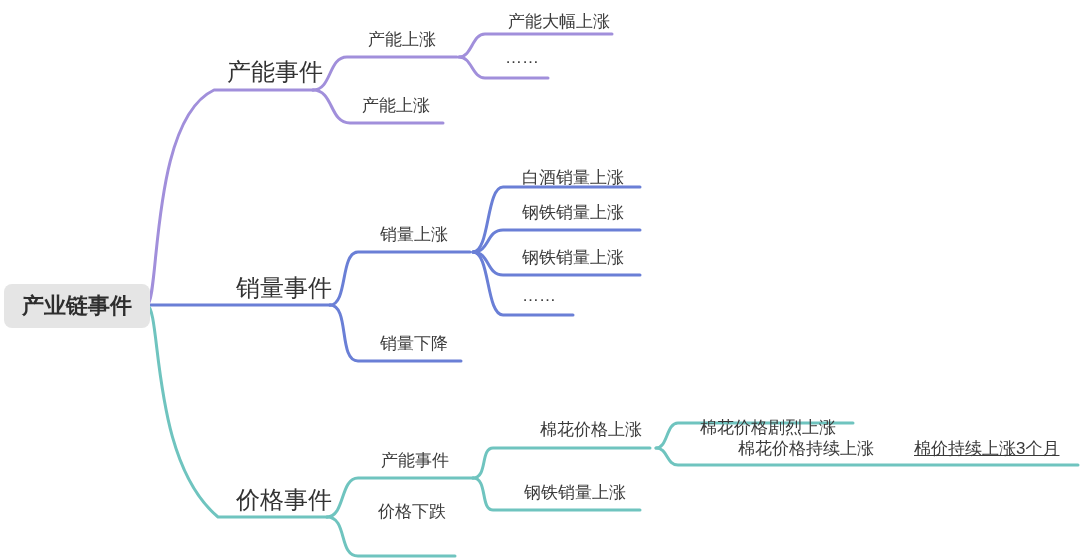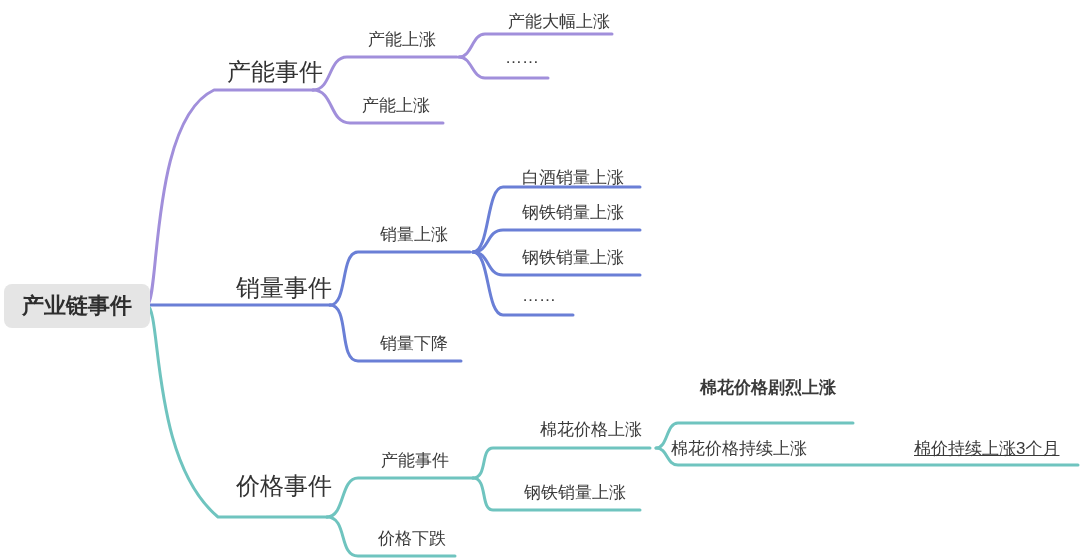--- a/index.html
+++ b/index.html
@@ -62,20 +62,20 @@
 <div class="node" style="left:362px;top:96px;">产能上涨</div>
 
 <div class="node branch-label" style="left:236px;top:278px;">销量事件</div>
 <div class="node" style="left:380px;top:225px;">销量上涨</div>
 <div class="node" style="left:522px;top:168px;">白酒销量上涨</div>
 <div class="node" style="left:522px;top:203px;">钢铁销量上涨</div>
 <div class="node" style="left:522px;top:248px;">钢铁销量上涨</div>
 <div class="node" style="left:522px;top:286px;">……</div>
 <div class="node" style="left:380px;top:334px;">销量下降</div>
 
-<div class="node branch-label" style="left:236px;top:476px;">价格事件</div>
+<div class="node branch-label" style="left:236px;top:490px;">价格事件</div>
 <div class="node" style="left:381px;top:451px;">产能事件</div>
 <div class="node" style="left:540px;top:420px;">棉花价格上涨</div>
-<div class="node" style="left:700px;top:378px;font-weight:bold;">棉花价格剧烈上涨</div>
-<div class="node" style="left:671px;top:439px;">棉花价格持续上涨</div>
+<div class="node" style="left:700px;top:418px;">棉花价格剧烈上涨</div>
+<div class="node" style="left:738px;top:439px;">棉花价格持续上涨</div>
 <div class="node" style="left:914px;top:439px;text-decoration:underline;">棉价持续上涨3个月</div>
 <div class="node" style="left:524px;top:483px;">钢铁销量上涨</div>
-<div class="node" style="left:378px;top:529px;">价格下跌</div>
+<div class="node" style="left:378px;top:502px;">价格下跌</div>
 
 </body></html>

